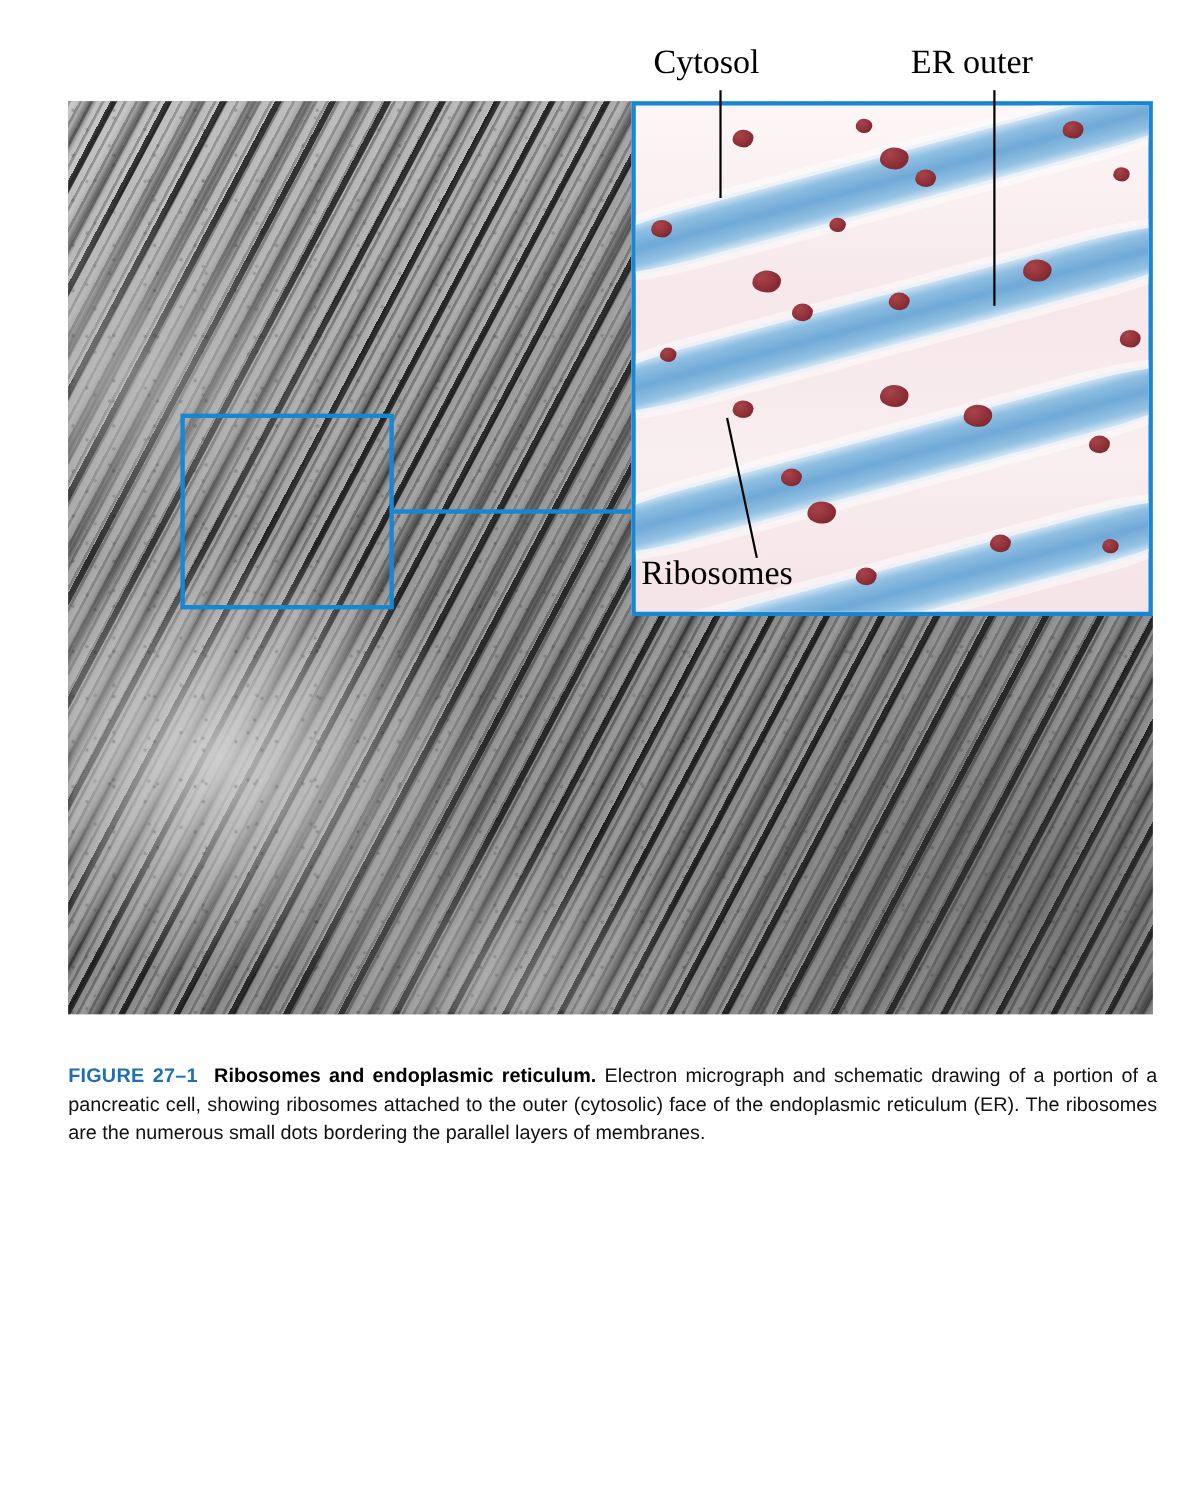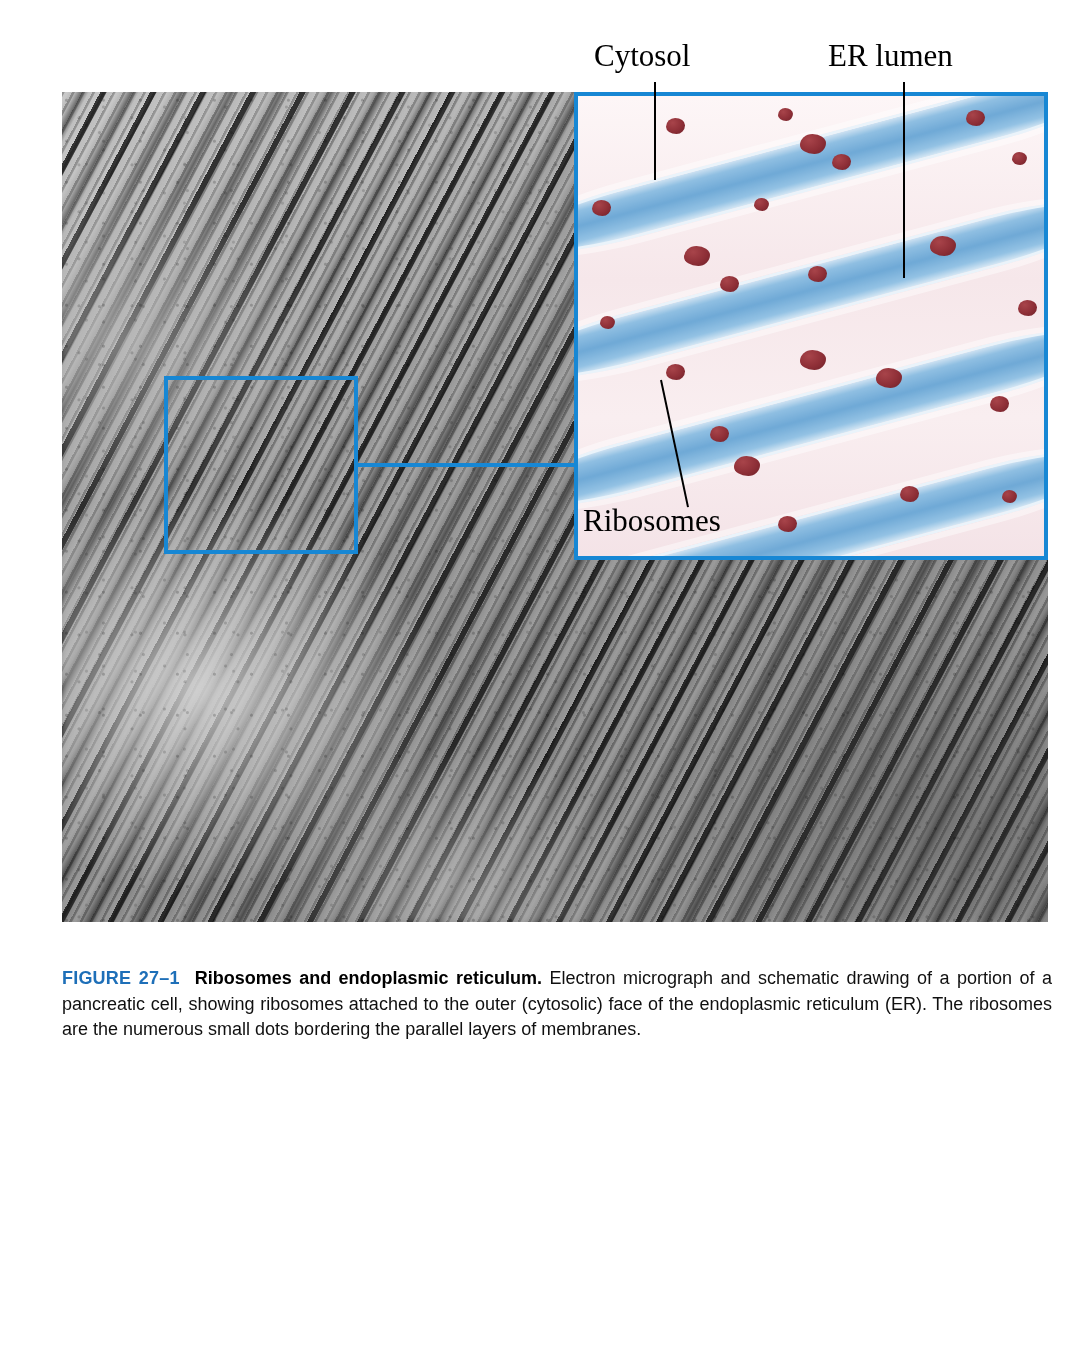--- a/index.html
+++ b/index.html
@@ -239,17 +239,17 @@
     <div class="ribosome" style="left:322px; top:390px;"></div>
     <div class="ribosome sm" style="left:424px; top:394px;"></div>
     <div class="ribosome" style="left:412px; top:300px;"></div>
   </div>
 
   <div class="callout-line" id="line-cytosol"></div>
   <div class="callout-line" id="line-erlumen"></div>
   <div class="callout-line" id="line-ribosomes"></div>
 
   <div class="callout-label" id="label-cytosol">Cytosol</div>
-  <div class="callout-label" id="label-erlumen">ER lumen</div>
+  <div class="callout-label" id="label-erlumen">ER outer</div>
   <div class="callout-label" id="label-ribosomes">Ribosomes</div>
 </div>
 
 <div id="caption"><span class="fig-num">FIGURE 27–1</span>&nbsp;&nbsp;<span class="fig-title">Ribosomes and endoplasmic reticulum.</span> <span>Electron micrograph and schematic drawing of a portion of a pancreatic cell, showing ribosomes attached to the outer (cytosolic) face of the endoplasmic reticulum (ER). The ribosomes are the numerous small dots bordering the parallel layers of membranes.</span></div>
 
 </body></html>

